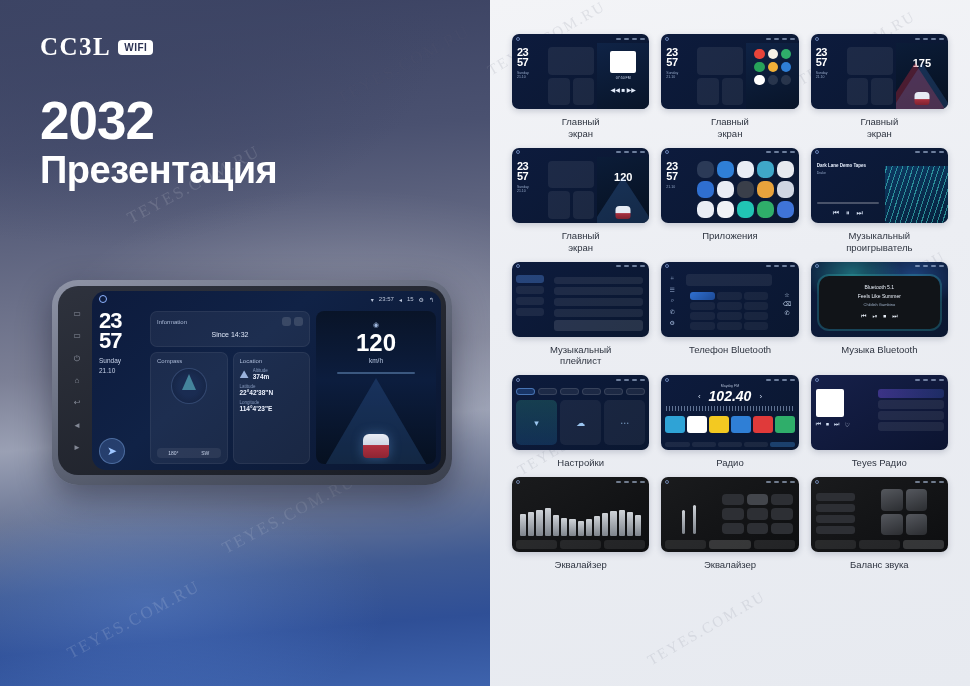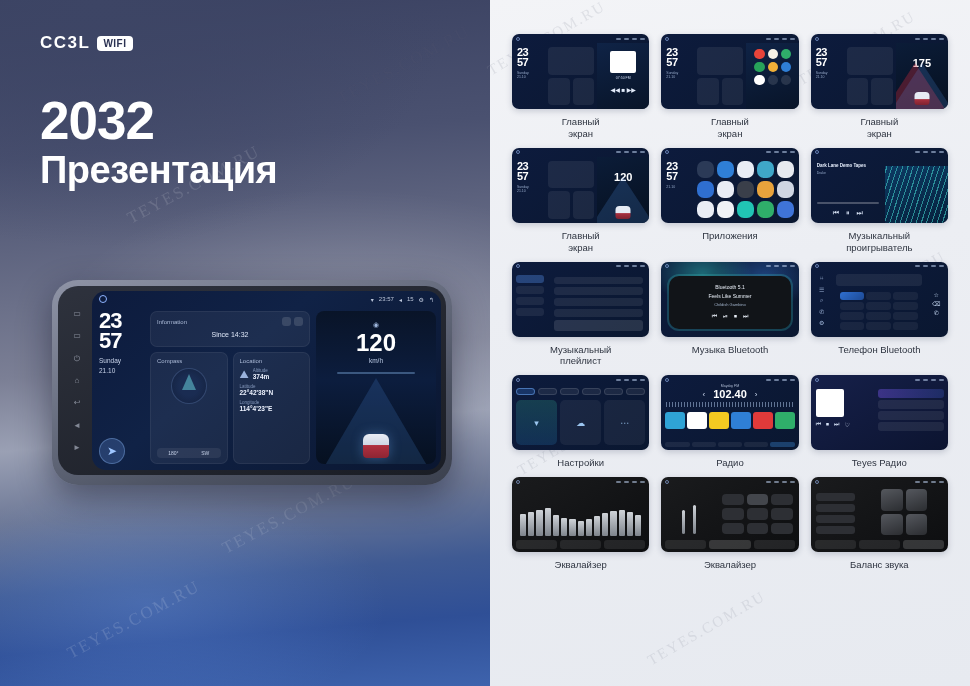--- a/index.html
+++ b/index.html
@@ -30,21 +30,21 @@
     letter-spacing:2px; transform:rotate(-28deg); white-space:nowrap;
     font-family:"Liberation Serif", serif; pointer-events:none;
   }
   .wm.w1{ left:120px; top:175px; }
   .wm.w2{ left:330px; top:55px; color:rgba(90,90,110,.16); }
   .wm.w3{ left:60px; top:610px; color:rgba(255,255,255,.14); }
   .wm.w4{ left:215px; top:505px; color:rgba(255,255,255,.12); }
 
   .logo { position:absolute; left:40px; top:33px; display:flex; align-items:center; gap:7px; }
   .logo-text {
-    color:#fff; font-size:17px; font-weight:bold; letter-spacing:1.5px;
+    color:#fff; font-size:25px; font-weight:bold; letter-spacing:1.5px;font-family:Liberation Serif, serif;
   }
   .logo-badge {
     background:#fff; color:#2b3252; font-size:10px; font-weight:bold;
     letter-spacing:.5px; border-radius:4px; padding:3px 6px 2px 6px;
     line-height:1;
   }
 
   .headline { position:absolute; left:40px; top:93px; }
   .headline .yr {
     color:#fff; font-size:53px; font-weight:bold; line-height:1.05;
@@ -248,21 +248,21 @@
     border-radius:10px; background:#111418;
     box-shadow:0 0 0 2px rgba(60,200,190,.25);
     display:flex; flex-direction:column; align-items:center; justify-content:center; gap:3px; }
   .btcard .bt-t{ color:#e8eef7; font-size:5px; }
   .btcard .bt-s{ color:#9fb0c8; font-size:4px; }
   .btcard .bt-c{ display:flex; gap:6px; color:#e8eef7; font-size:6px; margin-top:3px; }
   .btaurora{ position:absolute; inset:0; border-radius:7px;
     background:radial-gradient(60% 70% at 30% 15%, rgba(50,200,190,.45), rgba(0,0,0,0) 60%),
                radial-gradient(60% 70% at 75% 20%, rgba(60,130,230,.40), rgba(0,0,0,0) 60%); }
 
-  .radio-f{ color:#fff; font-size:11px; font-weight:bold; text-align:right; }
+  .radio-f{ color:#fff; font-size:14px; font-weight:bold; text-align:right;font-style:italic; }
   .radio-band{ color:#aebbd3; font-size:3.5px; text-align:center; }
   .radio-tiles{ display:grid; grid-template-columns:repeat(6,1fr); gap:2px; padding:3px 4px; }
   .radio-tiles i{ display:block; width:100%; padding-top:82%; border-radius:3px; }
 
   .wavelines{ position:absolute; right:0; top:9px; bottom:0; width:46%;
     background:
       repeating-linear-gradient(-72deg, rgba(70,220,210,.55) 0 1px, rgba(0,0,0,0) 1px 5px),
       linear-gradient(160deg,#0c3a63,#06203c); }
   .mplayer{ width:54%; padding:6px; display:flex; flex-direction:column; }
   .mp-t{ color:#e9f1ff; font-size:4.5px; font-weight:bold; }
@@ -647,20 +647,65 @@
                 <u style="height:11px;background:rgba(255,255,255,.12);margin-top:auto"></u>
               </div>
             </div>
           </div>
           <div class="caption" style="white-space:pre-line">Музыкальный
 плейлист</div>
         </div>
 
         <div class="cell">
           <div class="thumb">
+            <div class="tbar">
+                <span class="dot"></span>
+                <span class="sp"></span>
+                <span class="tk"></span>
+                <span class="tk"></span>
+                <span class="tk"></span>
+                <span class="tk"></span>
+              </div>
+            <div class="tbody">
+              <div style="width:16%;padding:4px 3px;display:flex;flex-direction:column;gap:4px;align-items:center;color:#9fb5d8;font-size:6px">
+                <span>⌗</span>
+                <span>☰</span>
+                <span>⌕</span>
+                <span>✆</span>
+                <span>⚙</span>
+              </div>
+              <div style="flex:1;display:flex;flex-direction:column;padding:3px">
+                <div style="height:12px;background:rgba(255,255,255,.07);border-radius:3px;margin-bottom:2px"></div>
+                <div class="dialpad">
+                  <i class="hi"></i>
+                    <i></i>
+                    <i></i>
+                    <i></i>
+                    <i></i>
+                    <i></i>
+                    <i></i>
+                    <i></i>
+                    <i></i>
+                    <i></i>
+                    <i></i>
+                    <i></i>
+                </div>
+              </div>
+              <div style="width:17%;padding:3px;display:flex;flex-direction:column;gap:2px;color:#bdd0ea;font-size:6px;align-items:center;justify-content:center">
+                <span>☆</span>
+                <span>⌫</span>
+                <span>✆</span>
+              </div>
+            </div>
+          </div>
+          <div class="caption" style="white-space:pre-line">Телефон Bluetooth</div>
+        </div>
+
+        <div class="cell">
+          <div class="thumb">
             <div class="btaurora"></div>
             <div class="tbar" style="position:relative">
                 <span class="dot"></span>
                 <span class="sp"></span>
                 <span class="tk"></span>
                 <span class="tk"></span>
                 <span class="tk"></span>
                 <span class="tk"></span>
               </div>
             <div class="btcard">
@@ -669,65 +714,20 @@
               <div class="bt-s">Childish Gambino</div>
               <div class="bt-c">
                 <span>⏮</span>
                 <span>⏯</span>
                 <span>⏹</span>
                 <span>⏭</span>
               </div>
             </div>
           </div>
           <div class="caption" style="white-space:pre-line">Музыка Bluetooth</div>
-        </div>
-
-        <div class="cell">
-          <div class="thumb">
-            <div class="tbar">
-                <span class="dot"></span>
-                <span class="sp"></span>
-                <span class="tk"></span>
-                <span class="tk"></span>
-                <span class="tk"></span>
-                <span class="tk"></span>
-              </div>
-            <div class="tbody">
-              <div style="width:16%;padding:4px 3px;display:flex;flex-direction:column;gap:4px;align-items:center;color:#9fb5d8;font-size:6px">
-                <span>⌗</span>
-                <span>☰</span>
-                <span>⌕</span>
-                <span>✆</span>
-                <span>⚙</span>
-              </div>
-              <div style="flex:1;display:flex;flex-direction:column;padding:3px">
-                <div style="height:12px;background:rgba(255,255,255,.07);border-radius:3px;margin-bottom:2px"></div>
-                <div class="dialpad">
-                  <i class="hi"></i>
-                    <i></i>
-                    <i></i>
-                    <i></i>
-                    <i></i>
-                    <i></i>
-                    <i></i>
-                    <i></i>
-                    <i></i>
-                    <i></i>
-                    <i></i>
-                    <i></i>
-                </div>
-              </div>
-              <div style="width:17%;padding:3px;display:flex;flex-direction:column;gap:2px;color:#bdd0ea;font-size:6px;align-items:center;justify-content:center">
-                <span>☆</span>
-                <span>⌫</span>
-                <span>✆</span>
-              </div>
-            </div>
-          </div>
-          <div class="caption" style="white-space:pre-line">Телефон Bluetooth</div>
         </div>
       </div>
 
       <div class="grow">
         <div class="cell">
           <div class="thumb">
             <div class="tbar">
                 <span class="dot"></span>
                 <span class="sp"></span>
                 <span class="tk"></span>

